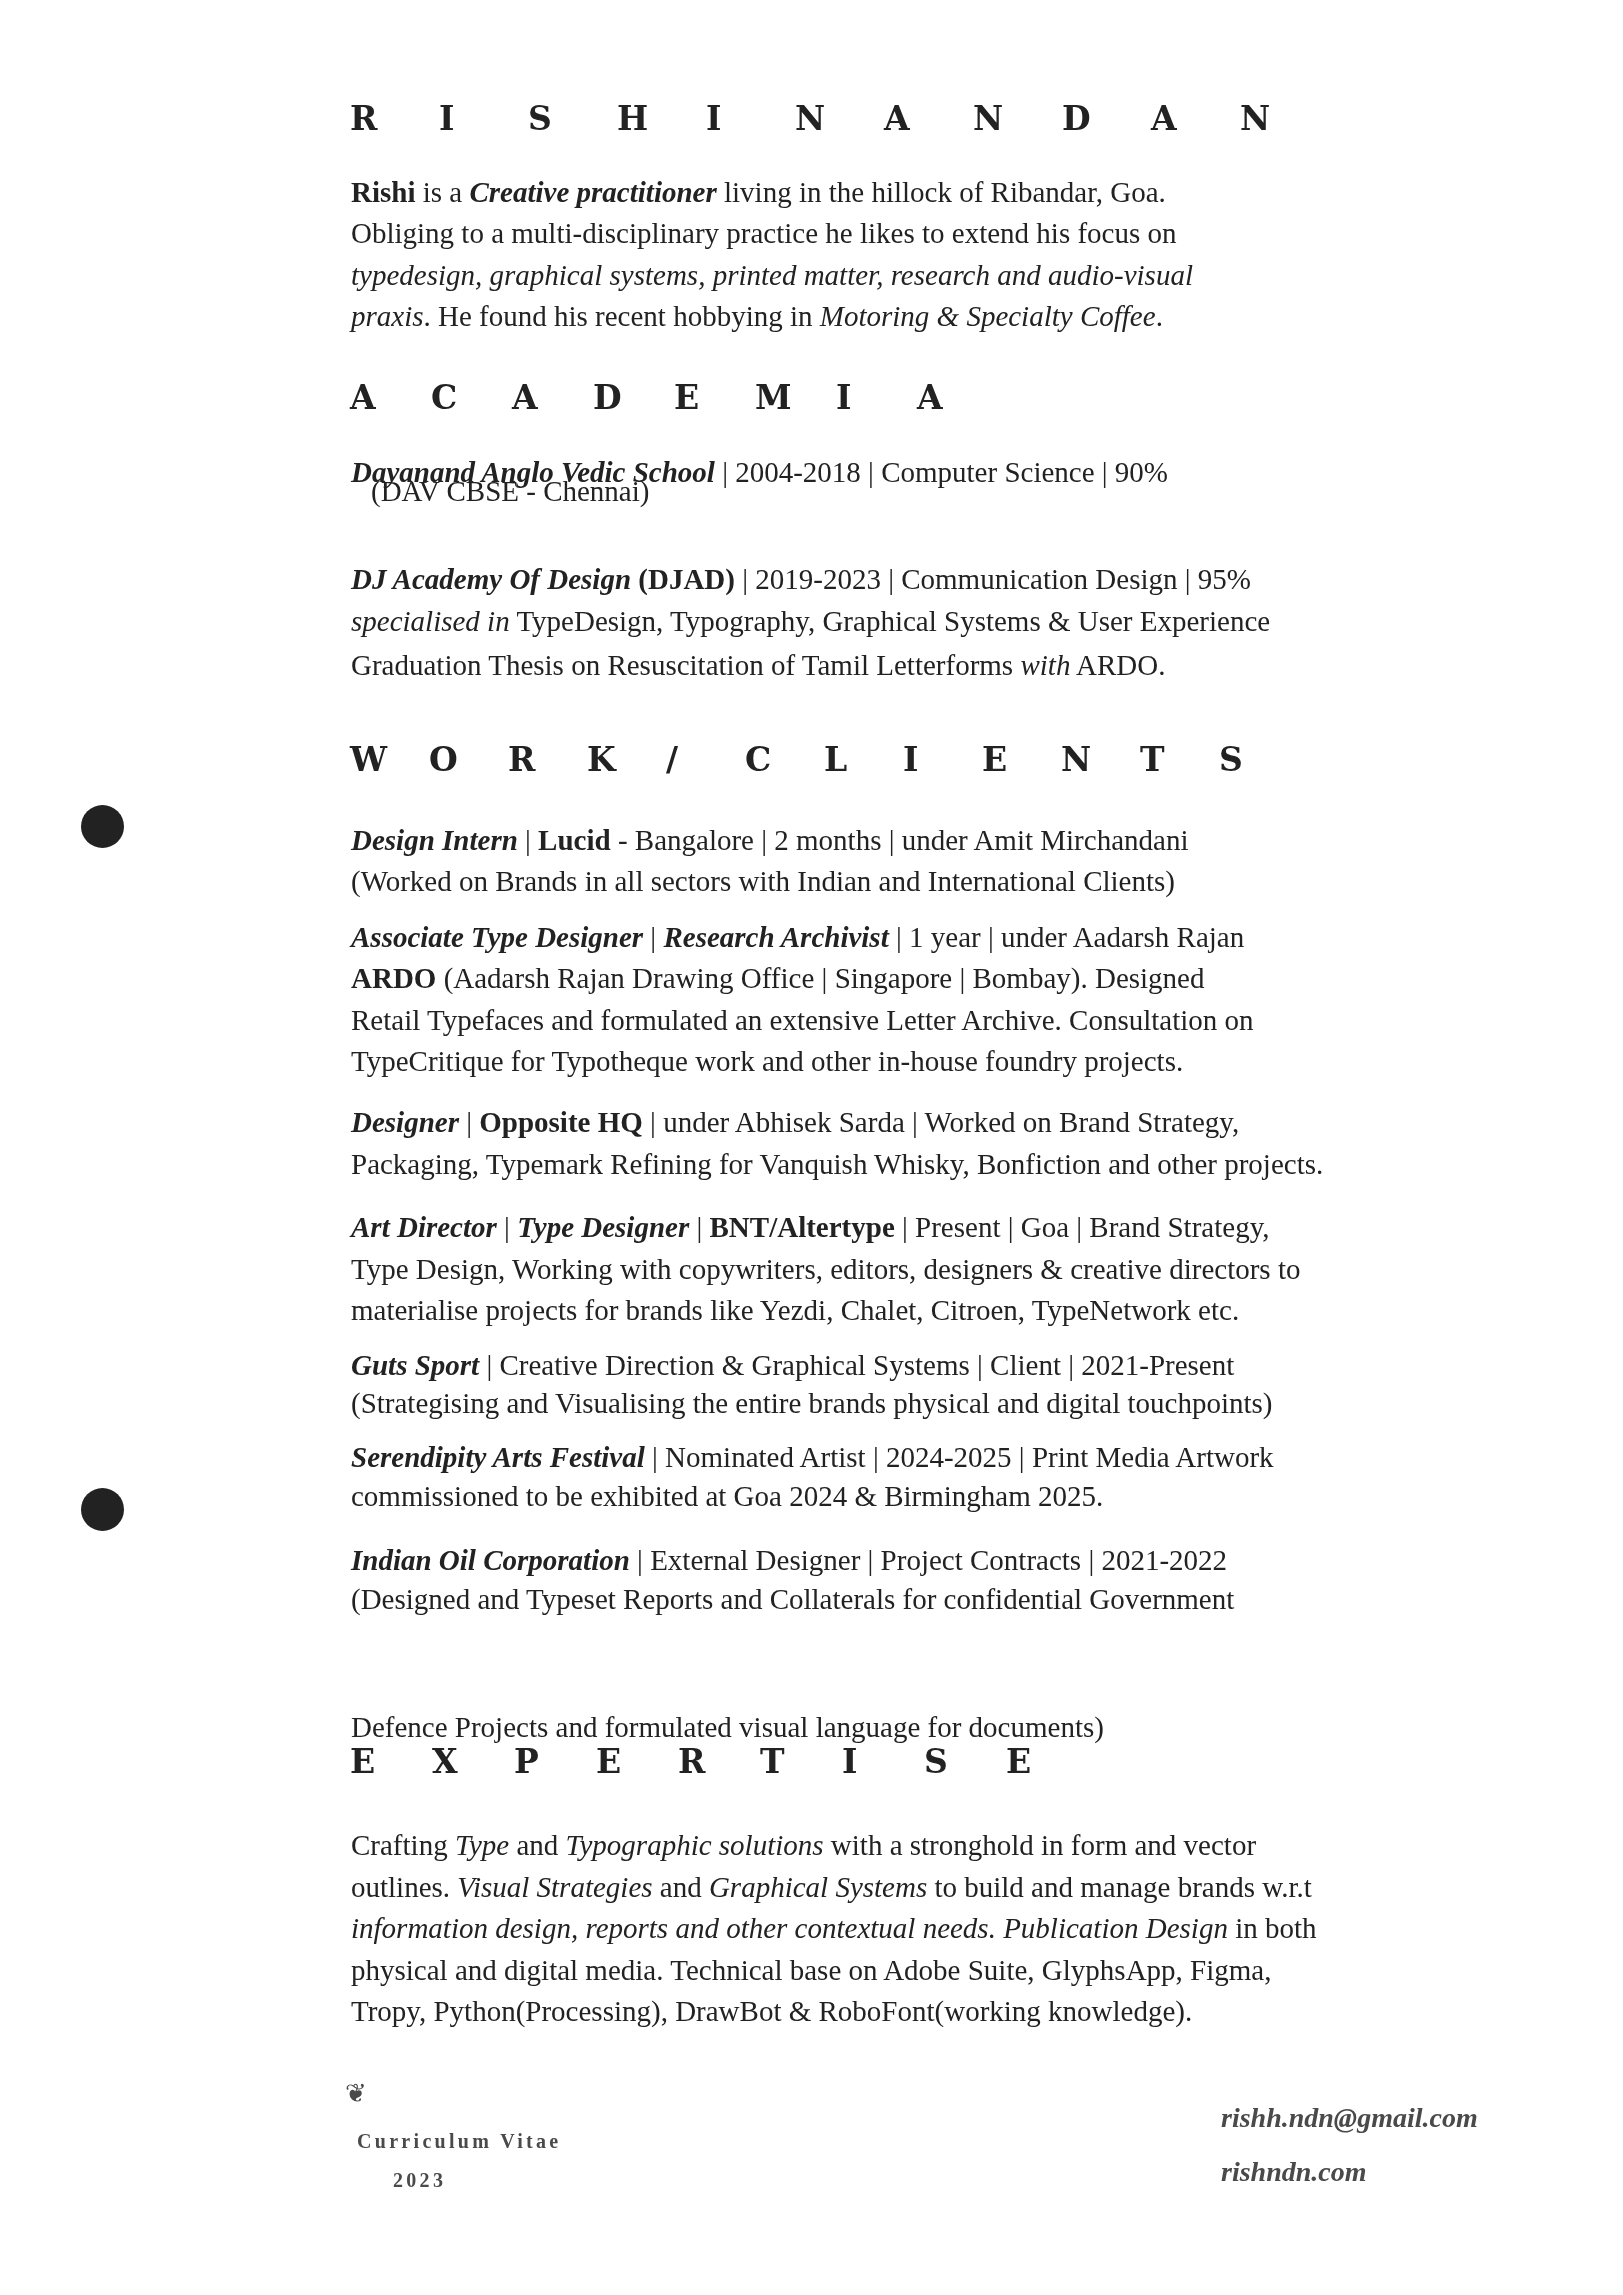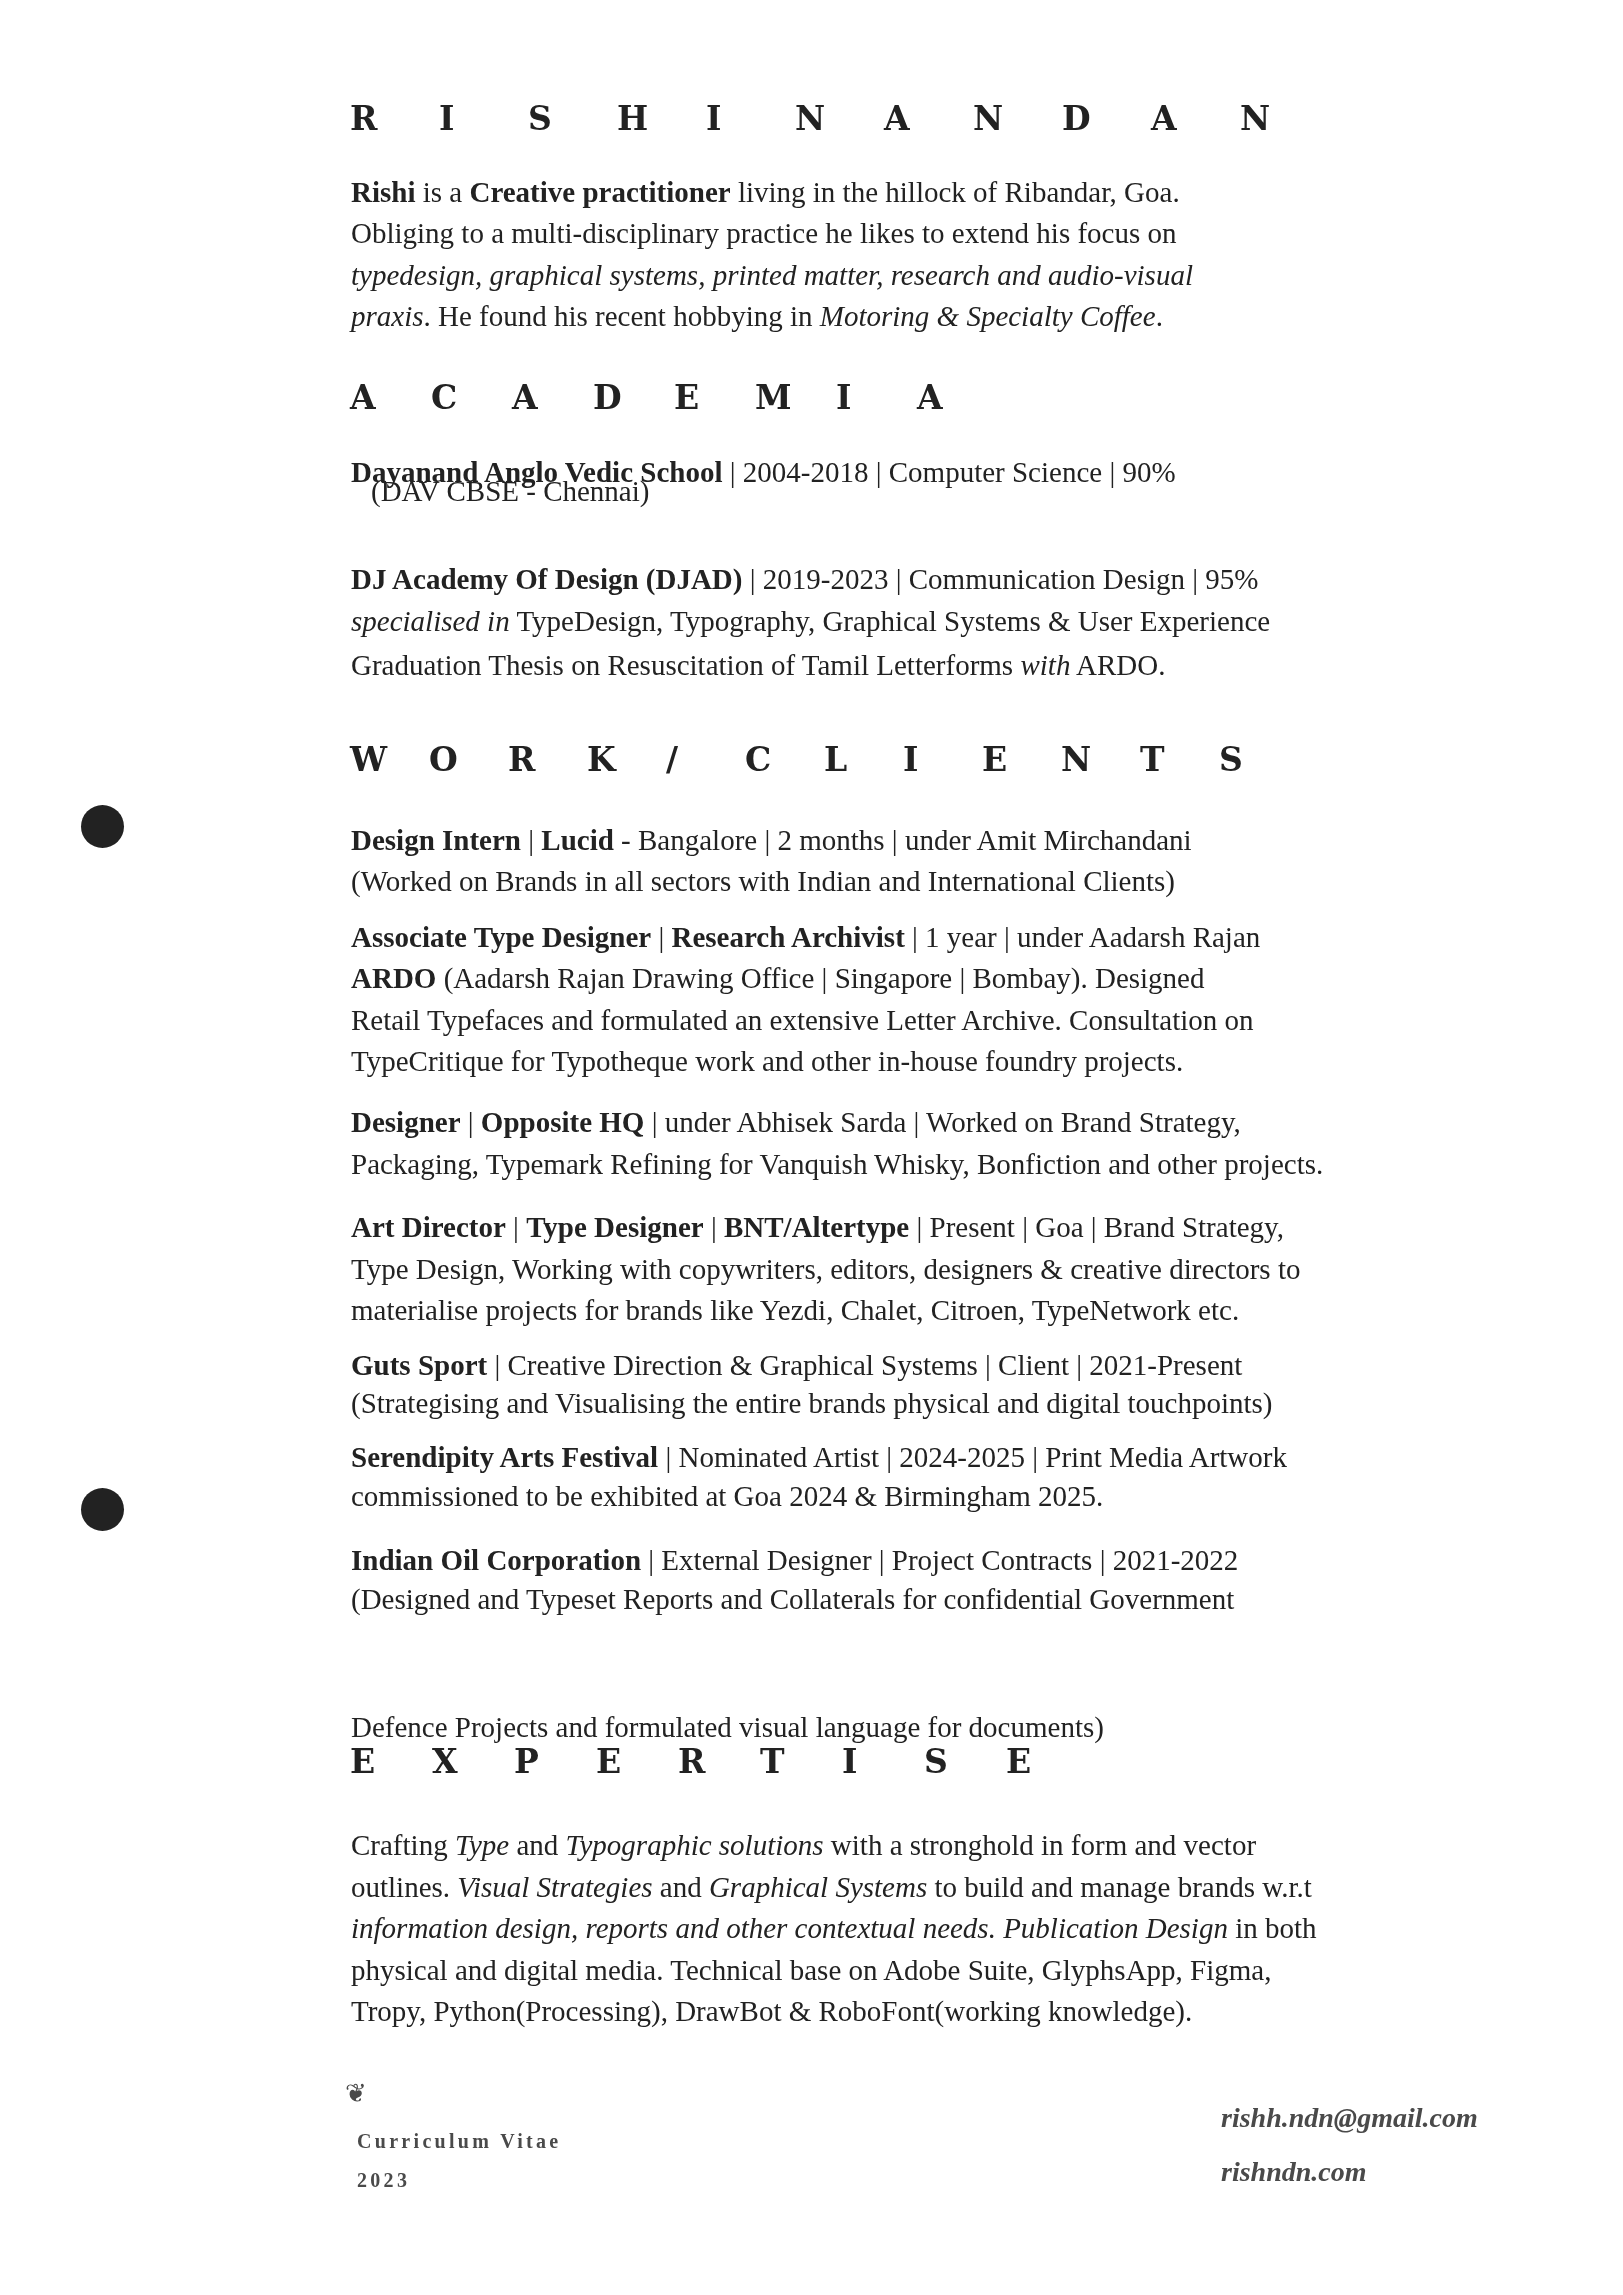--- a/index.html
+++ b/index.html
@@ -5,21 +5,21 @@
   html, body { margin:0; padding:0; background:#ffffff; }
   body { width:1623px; height:2295px; position:relative; overflow:hidden;
          font-family:"Liberation Serif", "DejaVu Serif", serif; color:#222222; }
   .punch { position:absolute; width:43px; height:43px; border-radius:50%; background:#222222; }
   .heading { position:absolute; left:350px; font-family:"DejaVu Serif", "Liberation Serif", serif;
              font-weight:bold; font-size:33px; line-height:39px; height:39px; white-space:nowrap; color:#222222; }
   .heading span { display:inline-block; text-align:left; }
   .line { position:absolute; left:351px; font-size:29px; line-height:42px; height:42px; white-space:nowrap; color:#222222; }
   .line .b { font-weight:bold; }
   .line .i { font-style:italic; }
-  .line .bi { font-weight:bold; }
+  .line .bi { font-weight:bold; font-style:italic; }
   .foot { position:absolute; color:#4a4a4a; font-weight:bold; white-space:nowrap; }
   .cv { left:357px; font-size:20px; letter-spacing:3.3px; line-height:37px; }
   .contact { left:1221px; font-size:28px; font-style:italic; line-height:37px; }
   .fleuron { position:absolute; left:345px; top:2081px; font-size:26px; line-height:26px; color:#4a4a4a; }
 </style>
 </head>
 <body>
 
 <div class="punch" style="left:81px; top:805px;"></div>
 <div class="punch" style="left:81px; top:1488px;"></div>
@@ -82,16 +82,16 @@
 <div>
     <div class="line" style="top: 1824px;"><span>Crafting </span><span class="i">Type</span><span> and </span><span class="i">Typographic solutions</span><span> with a stronghold in form and vector</span></div>
     <div class="line" style="top: 1866px;"><span>outlines. </span><span class="i">Visual Strategies</span><span> and </span><span class="i">Graphical Systems</span><span> to build and manage brands w.r.t</span></div>
     <div class="line" style="top: 1907px;"><span class="i">information design, reports and other contextual needs. Publication Design</span><span> in both</span></div>
     <div class="line" style="top: 1949px;"><span>physical and digital media. Technical base on Adobe Suite, GlyphsApp, Figma,</span></div>
     <div class="line" style="top: 1990px;"><span>Tropy, Python(Processing), DrawBot &amp; RoboFont(working knowledge).</span></div>
   </div>
 
 <div class="fleuron">❦</div>
 <div class="foot cv" style="top:2123px;">Curriculum Vitae</div>
-<div class="foot cv" style="top:2162px;">2023</div>
+<div class="foot cv" style="top:2162px;margin-left:36px;">2023</div>
 <div class="foot contact" style="top:2099px;">rishh.ndn@gmail.com</div>
 <div class="foot contact" style="top:2153px;">rishndn.com</div>
 
 
 </body></html>

